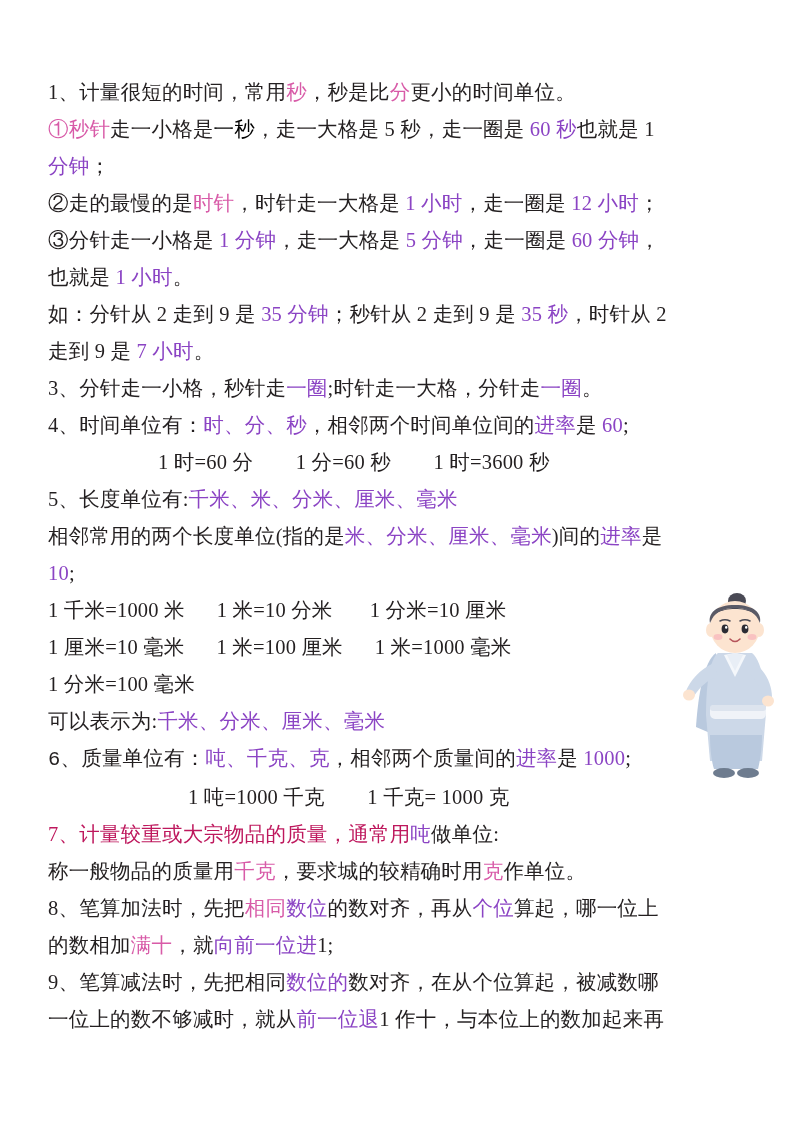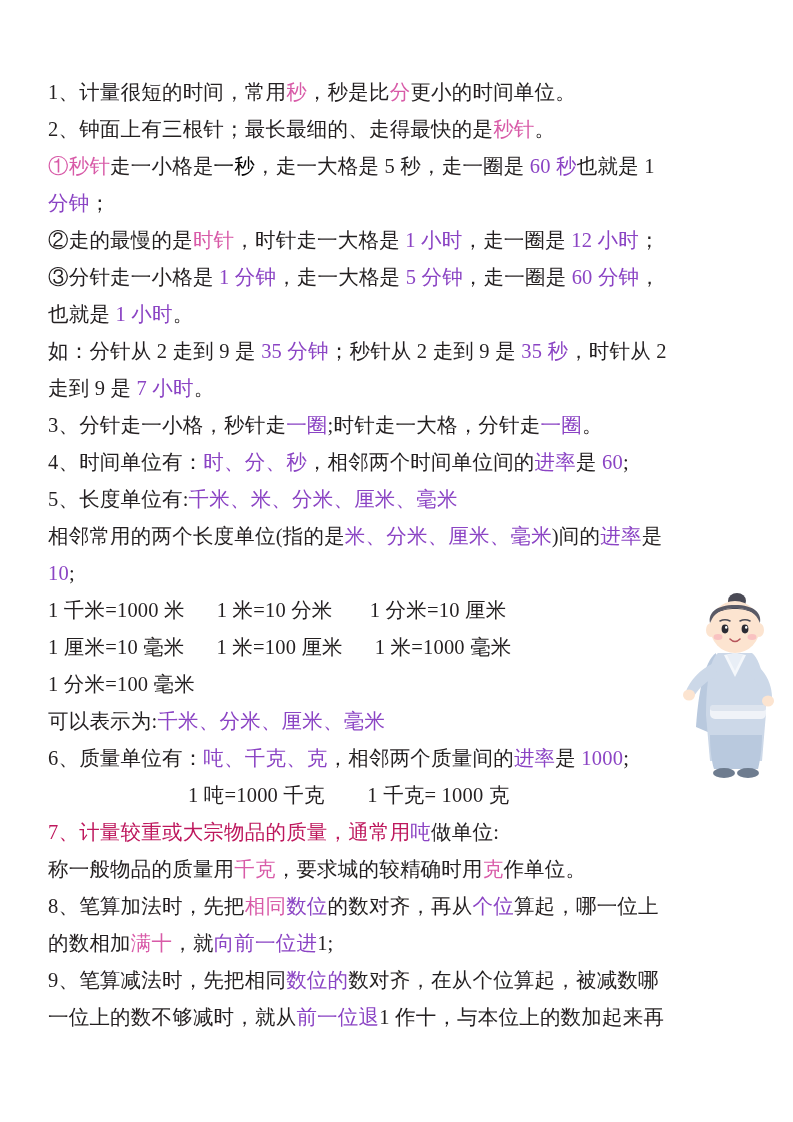--- a/index.html
+++ b/index.html
@@ -50,38 +50,38 @@
     height: 200px;
   }
 </style>
 </head>
 <body>
 
 <div class="page">
 
   <div class="content" id="body-lines">
       <div class="line"><span style="color: rgb(35, 31, 32);">1、计量很短的时间，常用</span><span style="color: rgb(216, 91, 168);">秒</span><span style="color: rgb(35, 31, 32);">，秒是比</span><span style="color: rgb(216, 91, 168);">分</span><span style="color: rgb(35, 31, 32);">更小的时间单位。</span></div>
-      <div class="line"><span style="color: rgb(35, 31, 32);">2、钟面上有三根针；最长最细的、走得最快的是</span><span style="color: rgb(216, 91, 168);">秒针</span><span style="color: rgb(35, 31, 32);">。</span></div>
       <div class="line"><span style="color: rgb(216, 91, 168);">①</span><span style="color: rgb(216, 91, 168);">秒针</span><span style="color: rgb(35, 31, 32);">走一小格是</span><span style="color: #000000;">一秒</span><span style="color: rgb(35, 31, 32);">，走一大格是 5 秒，走一圈是 </span><span style="color: rgb(139, 68, 196);">60 秒</span><span style="color: rgb(35, 31, 32);">也就是 1</span></div>
       <div class="line"><span style="color: rgb(139, 68, 196);">分钟</span><span style="color: rgb(35, 31, 32);">；</span></div>
       <div class="line"><span style="color: rgb(35, 31, 32);">②走的最慢的是</span><span style="color: rgb(216, 91, 168);">时针</span><span style="color: rgb(35, 31, 32);">，时针走一大格是 </span><span style="color: rgb(139, 68, 196);">1 小时</span><span style="color: rgb(35, 31, 32);">，走一圈是 </span><span style="color: rgb(139, 68, 196);">12 小时</span><span style="color: rgb(35, 31, 32);">；</span></div>
       <div class="line"><span style="color: rgb(35, 31, 32);">③分针走一小格是 </span><span style="color: rgb(139, 68, 196);">1 分钟</span><span style="color: rgb(35, 31, 32);">，走一大格是 </span><span style="color: rgb(139, 68, 196);">5 分钟</span><span style="color: rgb(35, 31, 32);">，走一圈是 </span><span style="color: rgb(139, 68, 196);">60 分钟</span><span style="color: rgb(35, 31, 32);">，</span></div>
       <div class="line"><span style="color: rgb(35, 31, 32);">也就是 </span><span style="color: rgb(139, 68, 196);">1 小时</span><span style="color: rgb(35, 31, 32);">。</span></div>
       <div class="line"><span style="color: rgb(35, 31, 32);">如：分针从 2 走到 9 是 </span><span style="color: rgb(139, 68, 196);">35 分钟</span><span style="color: rgb(35, 31, 32);">；秒针从 2 走到 9 是 </span><span style="color: rgb(139, 68, 196);">35 秒</span><span style="color: rgb(35, 31, 32);">，时针从 2</span></div>
       <div class="line"><span style="color: rgb(35, 31, 32);">走到 9 是 </span><span style="color: rgb(139, 68, 196);">7 小时</span><span style="color: rgb(35, 31, 32);">。</span></div>
       <div class="line"><span style="color: rgb(35, 31, 32);">3、分针走一小格，秒针走</span><span style="color: rgb(139, 68, 196);">一圈</span><span style="color: rgb(35, 31, 32);">;时针走一大格，分针走</span><span style="color: rgb(139, 68, 196);">一圈</span><span style="color: rgb(35, 31, 32);">。</span></div>
       <div class="line"><span style="color: rgb(35, 31, 32);">4、时间单位有：</span><span style="color: rgb(139, 68, 196);">时、分、秒</span><span style="color: rgb(35, 31, 32);">，相邻两个时间单位间的</span><span style="color: rgb(139, 68, 196);">进率</span><span style="color: rgb(35, 31, 32);">是 </span><span style="color: rgb(139, 68, 196);">60</span><span style="color: rgb(35, 31, 32);">;</span></div>
+      <div class="line eq-center"><span style="color: rgb(35, 31, 32);">1 时=60 分        1 分=60 秒        1 时=3600 秒</span></div>
       <div class="line"><span style="color: rgb(35, 31, 32);">5、长度单位有:</span><span style="color: rgb(139, 68, 196);">千米、米、分米、厘米、毫米</span></div>
       <div class="line"><span style="color: rgb(35, 31, 32);">相邻常用的两个长度单位(指的是</span><span style="color: rgb(139, 68, 196);">米、分米、厘米、毫米</span><span style="color: rgb(35, 31, 32);">)间的</span><span style="color: rgb(139, 68, 196);">进率</span><span style="color: rgb(35, 31, 32);">是</span></div>
       <div class="line"><span style="color: rgb(139, 68, 196);">10</span><span style="color: rgb(35, 31, 32);">;</span></div>
       <div class="line"><span style="color: rgb(35, 31, 32);">1 千米=1000 米      1 米=10 分米       1 分米=10 厘米</span></div>
       <div class="line"><span style="color: rgb(35, 31, 32);">1 厘米=10 毫米      1 米=100 厘米      1 米=1000 毫米</span></div>
       <div class="line"><span style="color: rgb(35, 31, 32);">1 分米=100 毫米</span></div>
       <div class="line"><span style="color: rgb(35, 31, 32);">可以表示为:</span><span style="color: rgb(139, 68, 196);">千米、分米、厘米、毫米</span></div>
-      <div class="line"><span style="color: rgb(35, 31, 32);">6、质量单位有：</span><span style="color: rgb(139, 68, 196);">吨、千克、克</span><span style="color: rgb(35, 31, 32);">，相邻两个质量间的</span><span style="color: rgb(139, 68, 196);">进率</span><span style="color: rgb(35, 31, 32);">是 </span><span style="color: rgb(139, 68, 196);">1000</span><span style="color: rgb(35, 31, 32);">;</span></div>
+      <div class="line"><span style="color: rgb(35, 31, 32); font-family: Liberation Mono, monospace;">6、质量单位有：</span><span style="color: rgb(139, 68, 196);">吨、千克、克</span><span style="color: rgb(35, 31, 32);">，相邻两个质量间的</span><span style="color: rgb(139, 68, 196);">进率</span><span style="color: rgb(35, 31, 32);">是 </span><span style="color: rgb(139, 68, 196);">1000</span><span style="color: rgb(35, 31, 32);">;</span></div>
       <div class="line eq-center2"><span style="color: rgb(35, 31, 32);">1 吨=1000 千克        1 千克= 1000 克</span></div>
       <div class="line"><span style="color: #be185d;">7、计量较重或大宗物品的质量，通常用</span><span style="color: rgb(139, 68, 196);">吨</span><span style="color: rgb(35, 31, 32);">做单位:</span></div>
       <div class="line"><span style="color: rgb(35, 31, 32);">称一般物品的质量用</span><span style="color: rgb(216, 91, 168);">千克</span><span style="color: rgb(35, 31, 32);">，要求城的较精确时用</span><span style="color: rgb(216, 91, 168);">克</span><span style="color: rgb(35, 31, 32);">作单位。</span></div>
       <div class="line"><span style="color: rgb(35, 31, 32);">8、笔算加法时，先把</span><span style="color: rgb(216, 91, 168);">相同</span><span style="color: rgb(139, 68, 196);">数位</span><span style="color: rgb(35, 31, 32);">的数对齐，再从</span><span style="color: rgb(139, 68, 196);">个位</span><span style="color: rgb(35, 31, 32);">算起，哪一位上</span></div>
       <div class="line"><span style="color: rgb(35, 31, 32); text-align: right;">的数相加</span><span style="color: rgb(216, 91, 168);">满十</span><span style="color: rgb(35, 31, 32);">，就</span><span style="color: rgb(139, 68, 196);">向前一位进</span><span style="color: rgb(35, 31, 32);">1;</span></div>
       <div class="line"><span style="color: rgb(35, 31, 32);">9、笔算减法时，先把相同</span><span style="color: rgb(139, 68, 196);">数位的</span><span style="color: rgb(35, 31, 32);">数对齐，在从个位算起，被减数哪</span></div>
       <div class="line"><span style="color: rgb(35, 31, 32);">一位上的数不够减时，就从</span><span style="color: rgb(139, 68, 196);">前一位退</span><span style="color: rgb(35, 31, 32);">1 作十，与本位上的数加起来再</span></div>
     </div>
 
   <div class="mascot">

